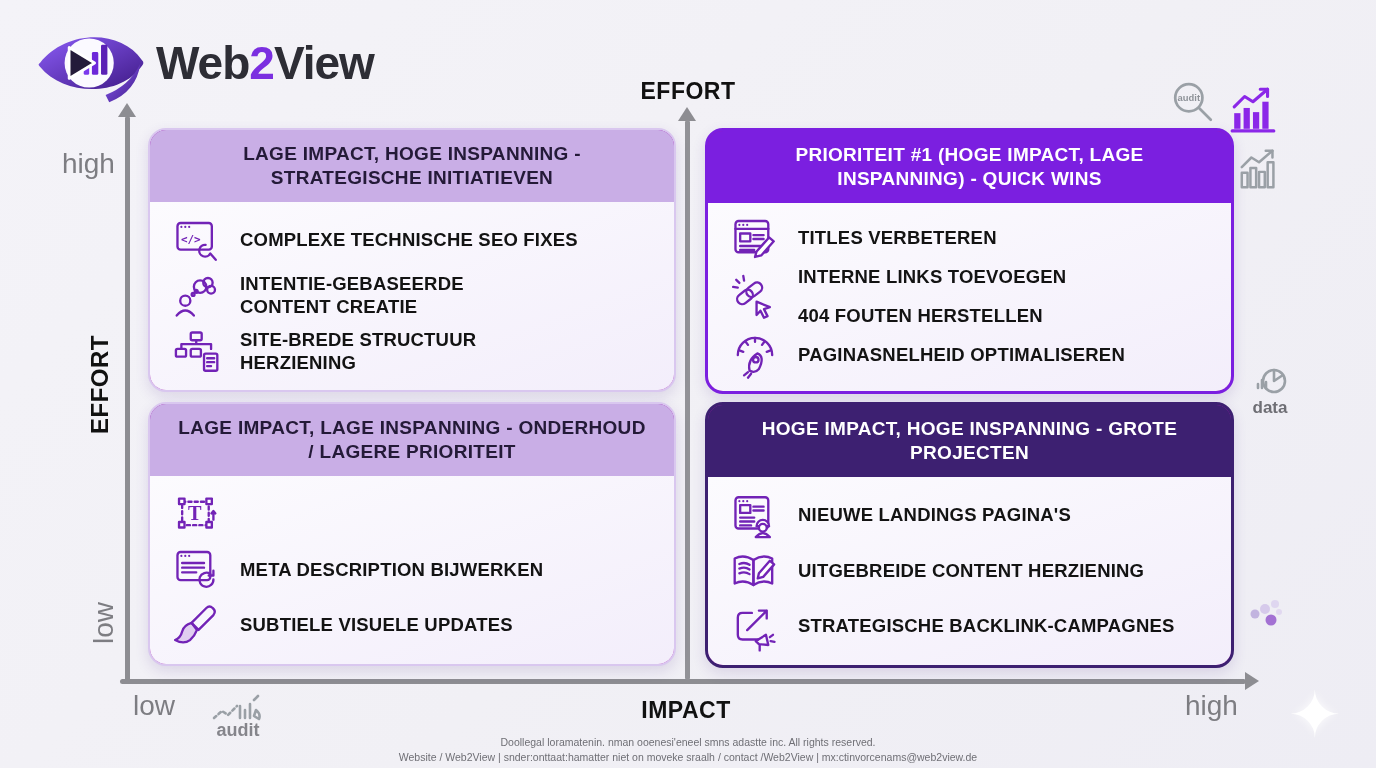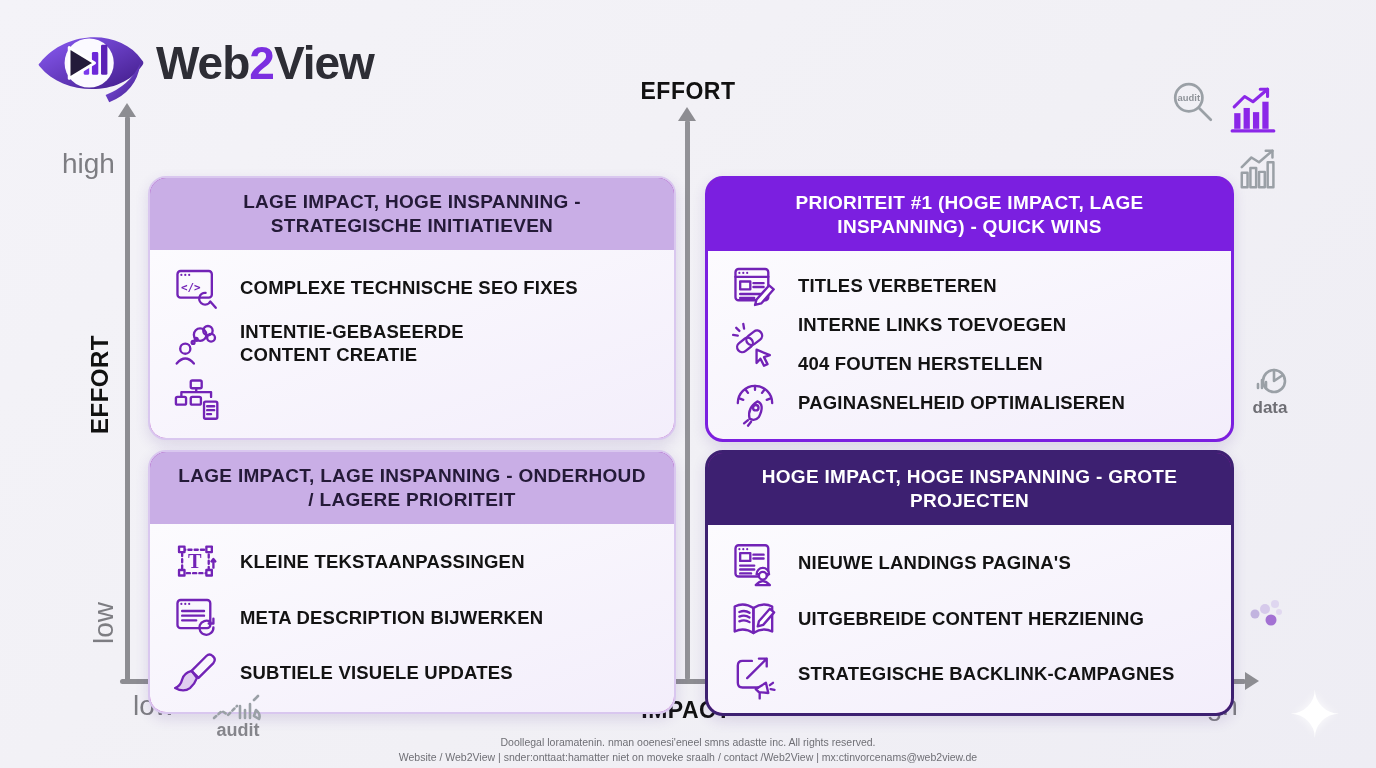--- a/index.html
+++ b/index.html
@@ -14,21 +14,21 @@
   
   .vline{width:5px;background:#8d8d92;border-radius:3px;}
   .hline{height:5px;background:#8d8d92;border-radius:3px;}
   .arrow-up{width:0;height:0;border-left:9px solid transparent;border-right:9px solid transparent;border-bottom:14px solid #8d8d92;}
   .arrow-right{width:0;height:0;border-top:9px solid transparent;border-bottom:9px solid transparent;border-left:14px solid #8d8d92;}
   .axis-word{font-weight:800;font-size:23px;color:#111;letter-spacing:.5px;}
   .axis-extreme{font-size:28px;color:#7d7d82;}
   .vert{writing-mode:vertical-rl;transform:rotate(180deg);}
   
   .card{display:flex;flex-direction:column;border-radius:18px;overflow:hidden;
-        box-shadow:0 5px 14px rgba(80,40,140,.14);background:#a21caf;margin-top:48px;}
+        box-shadow:0 5px 14px rgba(80,40,140,.14);background:#a21caf;}
   .card.light{border:2px solid #d9c7ef;}
   .card.bright{border:3px solid #7b1fe0;justify-content:flex-end;}
   .card.dark{border:3px solid #3d2071;}
   .card-header{min-height:60px;display:flex;align-items:center;justify-content:center;
         padding:6px 26px;text-align:center;font-weight:800;font-size:19px;line-height:1.25;letter-spacing:.3px;}
   .hdr-light{background:#c9aee6;color:#241a38;}
   .hdr-bright{background:#7b1fe0;color:#ffffff;}
   .hdr-dark{background:#3d2071;color:#ffffff;}
   .card-body{flex:1;display:flex;flex-direction:column;justify-content:space-evenly;
         padding:8px 22px;background:linear-gradient(160deg,#fcfbfe 0%,#f3eefb 100%);}
@@ -118,20 +118,21 @@
     </div>
     <div class="item">
       <svg class="qicon" viewBox="0 0 64 64">
         <rect x="24" y="7" width="14" height="10" rx="2"></rect>
         <path d="M31 17 v5 M12 28 v-6 h38 v6"></path>
         <rect x="5" y="28" width="13" height="10" rx="2"></rect>
         <rect x="24" y="28" width="13" height="10" rx="2"></rect>
         <rect x="41" y="34" width="17" height="22" rx="2"></rect>
         <path d="M45 40 h9 M45 45 h9 M45 50 h5"></path>
       </svg>
+      <div class="label w300">SITE-BREDE STRUCTUUR HERZIENING</div>
     </div>
   </div>
 </div>
 
 <div class="abs card bright" style="left:705px;top:128px;width:523px;height:260px;">
   <div class="card-header hdr-bright">PRIORITEIT #1 (HOGE IMPACT, LAGE INSPANNING) - QUICK WINS</div>
   <div class="card-body">
     <div class="item">
       <svg class="qicon" viewBox="0 0 64 64">
         <rect x="7" y="9" width="42" height="40" rx="4"></rect>
@@ -178,21 +179,20 @@
     <div class="item">
       <svg class="qicon" viewBox="0 0 64 64">
         <rect x="13" y="15" width="34" height="30" stroke-dasharray="4 4"></rect>
         <rect class="pw" x="9" y="11" width="7" height="7"></rect>
         <rect class="pw" x="44" y="11" width="7" height="7"></rect>
         <rect class="pw" x="9" y="41" width="7" height="7"></rect>
         <rect class="pw" x="44" y="41" width="7" height="7"></rect>
         <text class="ttxt" x="29" y="39">T</text>
         <path d="M53 38 v-11 m-2.5 3 l2.5 -3 2.5 3"></path>
       </svg>
-      <div class="label">KLEINE TEKSTAANPASSINGEN</div>
     </div>
     <div class="item">
       <svg class="qicon" viewBox="0 0 64 64">
         <rect x="7" y="9" width="42" height="36" rx="4"></rect>
         <circle class="dot" cx="12" cy="14" r="1.4"></circle>
           <circle class="dot" cx="17" cy="14" r="1.4"></circle>
           <circle class="dot" cx="22" cy="14" r="1.4"></circle>
         <path d="M13 23 h28 M13 29 h28 M13 35 h18"></path>
         <path d="M53 44 a9 9 0 1 1 -4 -7"></path>
         <path d="M53 33 v6 h-6"></path>

